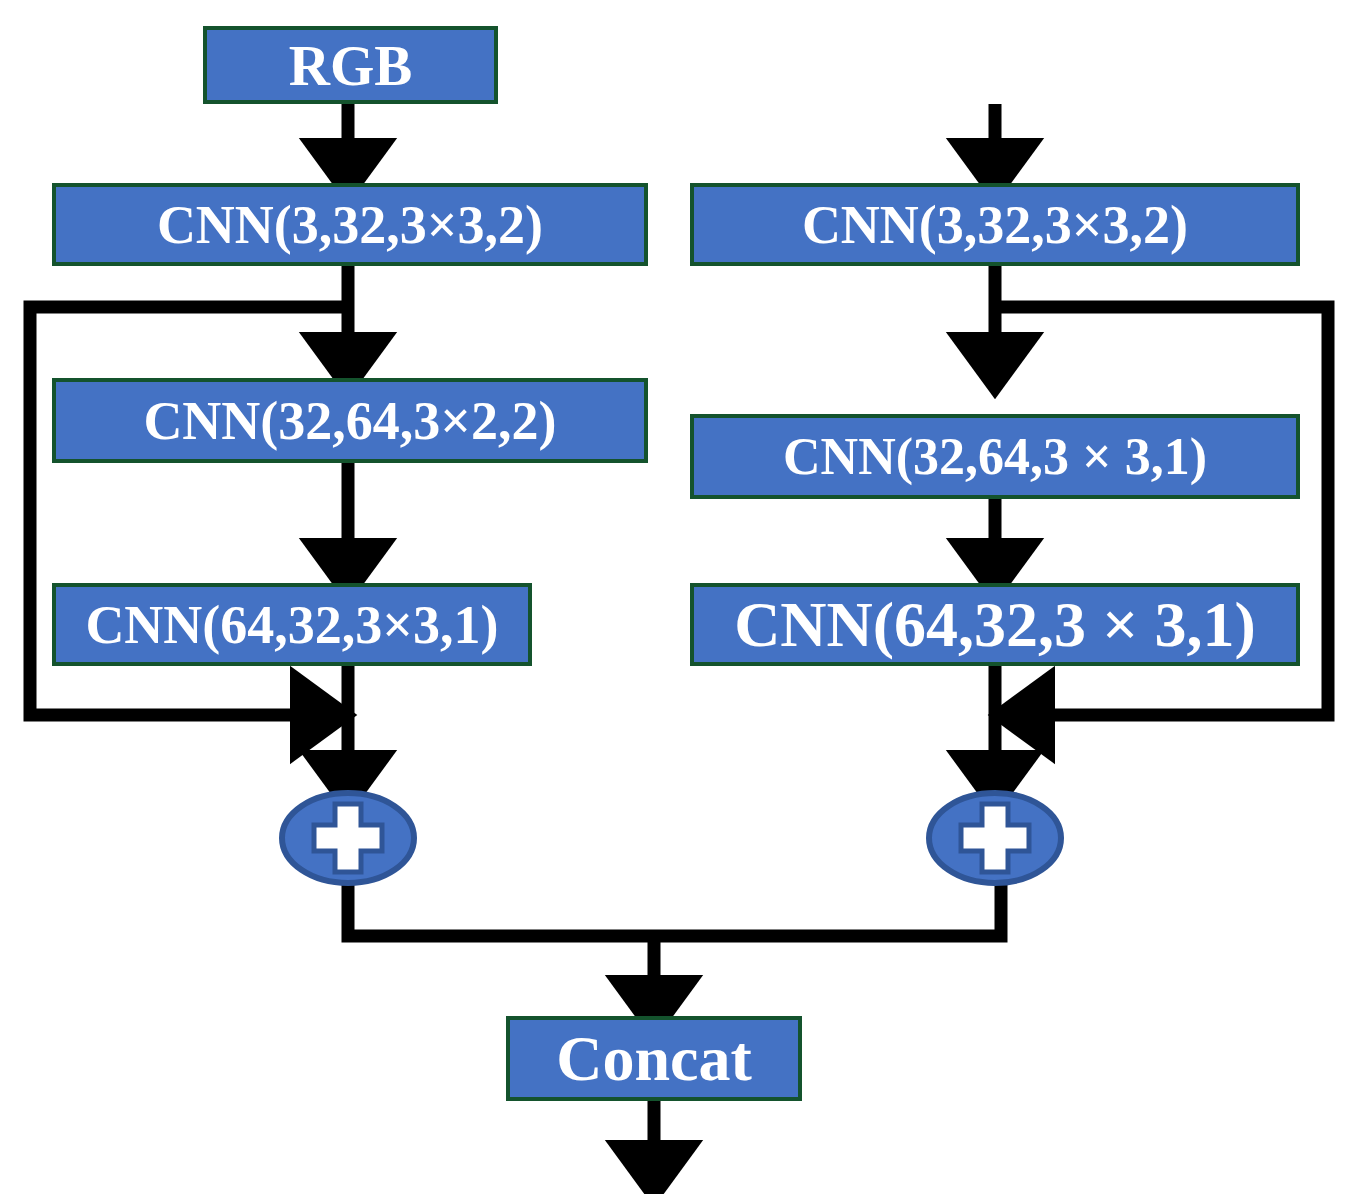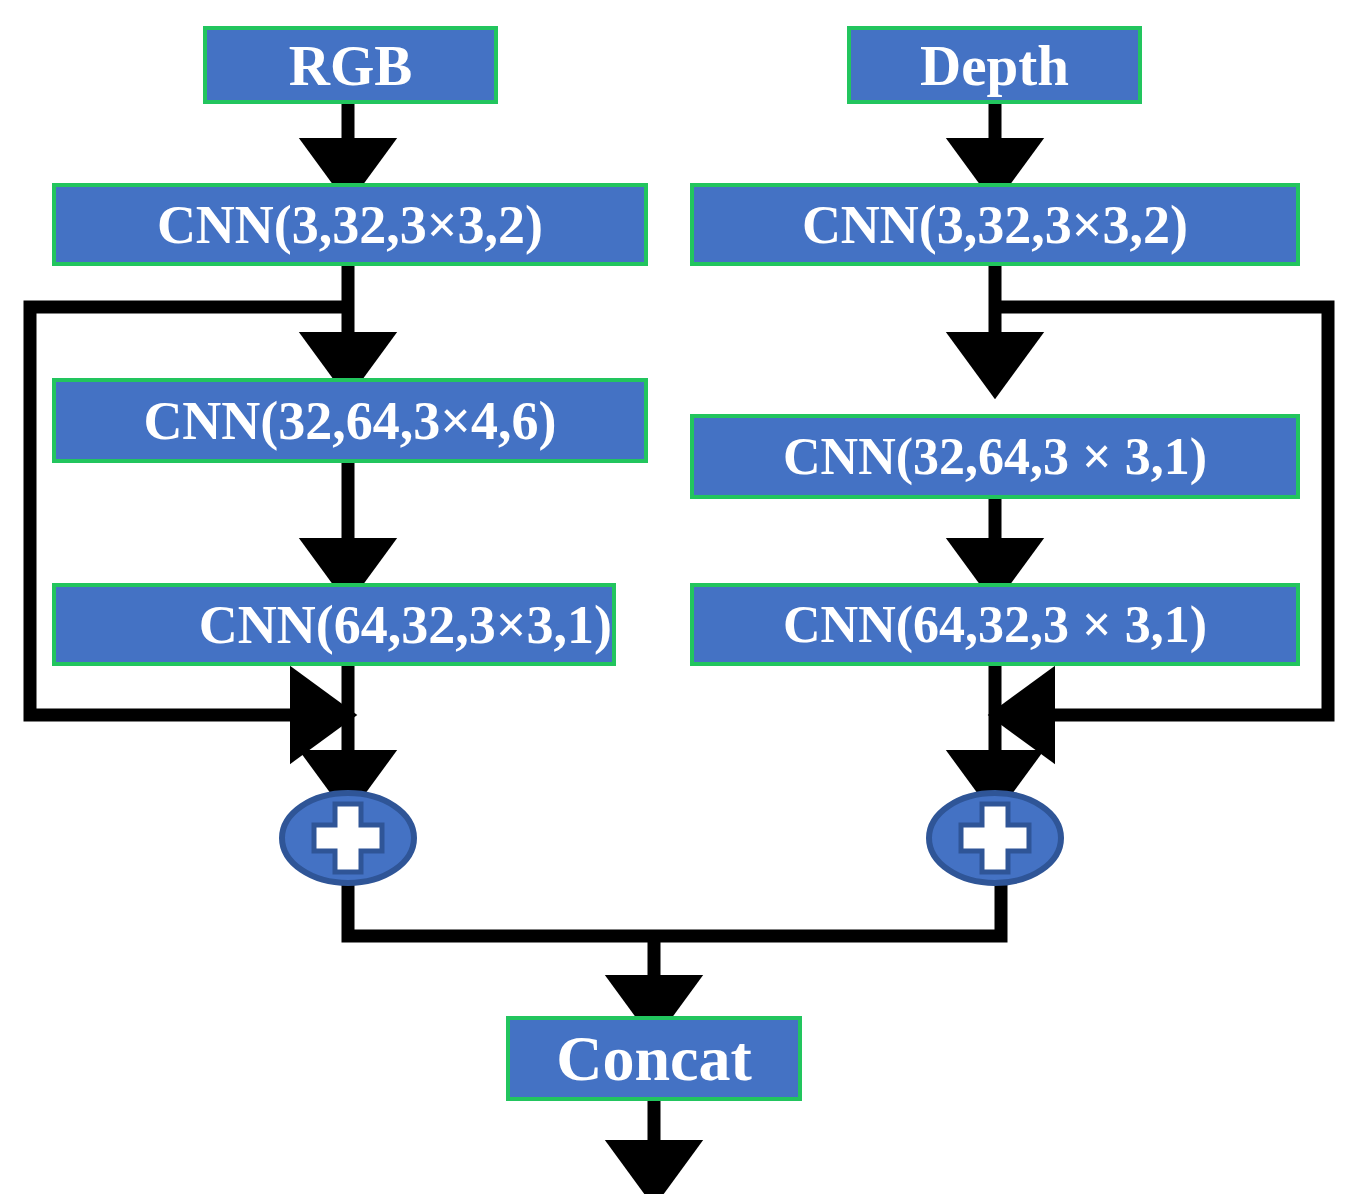--- a/index.html
+++ b/index.html
@@ -24,21 +24,21 @@
     left: 0;
     top: 0;
     width: 1359px;
     height: 1194px;
     display: block;
   }
   .node-box {
     position: absolute;
     box-sizing: border-box;
     background: #4472C4;
-    border: 4px solid #22c55e;
+    border: 4px solid #14532d;
     display: flex;
     align-items: center;
     justify-content: center;
     color: #ffffff;
     font-weight: bold;
     font-family: "Liberation Serif", "DejaVu Serif", serif;
     white-space: nowrap;
     line-height: 1;
     user-select: none;
   }
@@ -94,47 +94,44 @@
 
   <div class="node-box" style="left:203px; top:26px; width:295px; height:78px; font-size:57px;">
     <span class="node-label">RGB</span>
   </div>
 
   <div class="node-box" style="left:52px; top:183px; width:596px; height:83px; font-size:54px;">
     <span class="node-label">CNN(3,32,3×3,2)</span>
   </div>
 
   <div class="node-box" style="left:52px; top:378px; width:596px; height:85px; font-size:54px;">
-    <span class="node-label">CNN(32,64,3×4,6)</span>
+    <span class="node-label">CNN(32,64,3×2,2)</span>
   </div>
 
-  <div class="node-box" style="left:52px; top:583px; width:564px; height:83px; font-size:54px;justify-content:flex-end;">
+  <div class="node-box" style="left:52px; top:583px; width:480px; height:83px; font-size:54px;">
     <span class="node-label">CNN(64,32,3×3,1)</span>
   </div>
 
   <div class="adder" style="left:279px; top:790px;">
     <svg viewBox="0 0 138 96" width="138" height="96">
       <ellipse cx="69" cy="48" rx="66" ry="45" fill="#4472C4" stroke="#2F5597" stroke-width="6"></ellipse>
       <path d="M56,14 L82,14 L82,35 L103,35 L103,61 L82,61 L82,82 L56,82 L56,61 L35,61 L35,35 L56,35 Z" fill="#FFFFFF" stroke="#2F5597" stroke-width="5"></path>
     </svg>
   </div>
 
-  <div class="node-box" style="left:847px; top:26px; width:295px; height:78px; font-size:57px;">
-    <span class="node-label">Depth</span>
-  </div>
 
   <div class="node-box" style="left:690px; top:183px; width:610px; height:83px; font-size:54px;">
     <span class="node-label">CNN(3,32,3×3,2)</span>
   </div>
 
   <div class="node-box" style="left:690px; top:378px; width:610px; height:85px; font-size:52px;margin-top:36px;">
     <span class="node-label">CNN(32,64,3 × 3,1)</span>
   </div>
 
-  <div class="node-box" style="left:690px; top:583px; width:610px; height:83px; font-size:52px;">
+  <div class="node-box" style="left:690px; top:583px; width:610px; height:83px; font-size:64px;">
     <span class="node-label">CNN(64,32,3 × 3,1)</span>
   </div>
 
   <div class="adder" style="left:926px; top:790px;">
     <svg viewBox="0 0 138 96" width="138" height="96">
       <ellipse cx="69" cy="48" rx="66" ry="45" fill="#4472C4" stroke="#2F5597" stroke-width="6"></ellipse>
       <path d="M56,14 L82,14 L82,35 L103,35 L103,61 L82,61 L82,82 L56,82 L56,61 L35,61 L35,35 L56,35 Z" fill="#FFFFFF" stroke="#2F5597" stroke-width="5"></path>
     </svg>
   </div>
 

